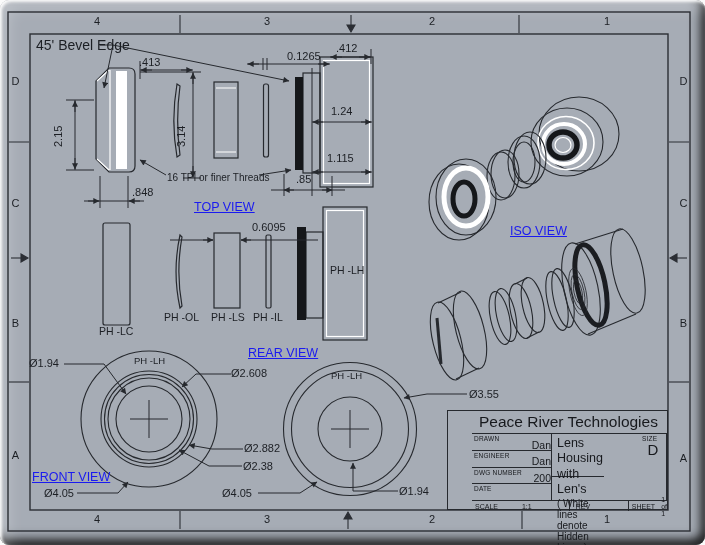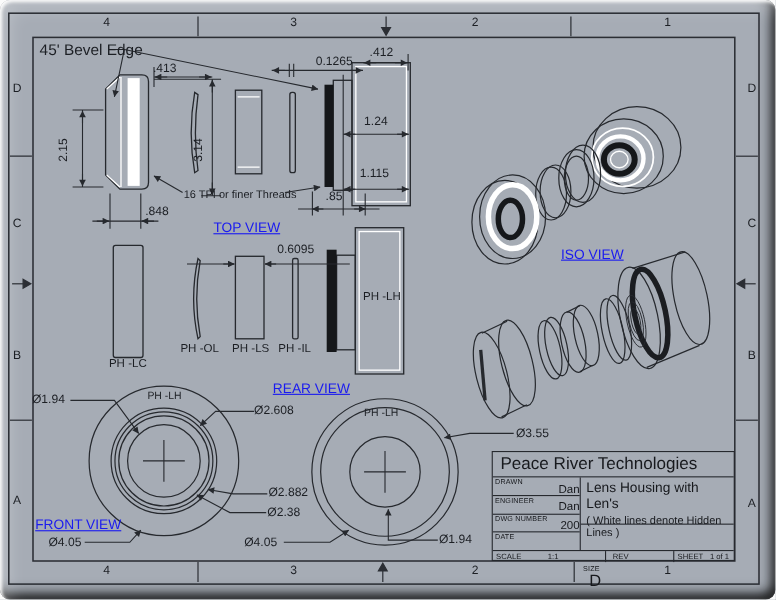--- a/index.html
+++ b/index.html
@@ -16,30 +16,30 @@
   .art{position:absolute;left:0;top:0;}
   .lbl{position:absolute;white-space:nowrap;color:#1c1f24;font-size:11px;line-height:1.15;}
   .small{font-size:10px;}
   .part{font-size:10.5px;}
   .tiny{font-size:9.5px;}
   .zone{font-size:11px;}
   .view-link{color:#1a1af0;text-decoration:underline;font-size:12.5px;}
   .rot{transform:rotate(-90deg);transform-origin:center center;width:34px;text-align:center;}
   
   .tb{position:absolute;left:447px;top:410px;width:221px;height:100px;
-      border:1.4px solid #26292e;box-sizing:border-box;color:#17191d;}
+      border:1.4px solid #26292e;box-sizing:border-box;color:#17191d;padding-left:24px;}
   .tb *{box-sizing:border-box;}
   .tb-company{height:23px;border-bottom:1.4px solid #26292e;font-size:15.5px;line-height:22px;padding-left:7px;}
   .tb-body{display:flex;height:66px;}
   .tb-left{width:80px;border-right:1.4px solid #26292e;display:flex;flex-direction:column;}
   .tb-row{position:relative;flex:1;border-bottom:1.1px solid #26292e;}
   .tb-row:last-child{border-bottom:none;}
   .tb-mini{position:absolute;top:1px;left:2px;font-size:6.5px;letter-spacing:.2px;}
   .tb-val{position:absolute;left:0;right:0;top:4.5px;text-align:right;font-size:10.5px;}
-  .tb-right{flex:1;display:flex;flex-direction:column;gap:36px;}
+  .tb-right{flex:1;display:flex;gap:36px;}
   .tb-desc{height:43px;border-bottom:1.4px solid #26292e;padding:2px 0 0 5px;}
   .d1{font-size:12.5px;line-height:1.22;}
   .d3{font-size:10px;margin-top:1px;}
   .tb-sf{flex:1;display:flex;}
   .tb-size{width:27px;border-right:1.1px solid #26292e;position:relative;}
   .size-big{position:absolute;left:0;right:0;top:7px;text-align:center;font-size:15px;}
   .tb-file{flex:1;position:relative;}
   .file-val{position:absolute;left:4px;top:10px;font-size:10.5px;}
   .tb-strip{height:11px;border-top:1.4px solid #26292e;display:flex;font-size:7px;align-items:stretch;}
   .sc-scale{width:102px;display:flex;gap:24px;padding-left:3px;align-items:center;}

